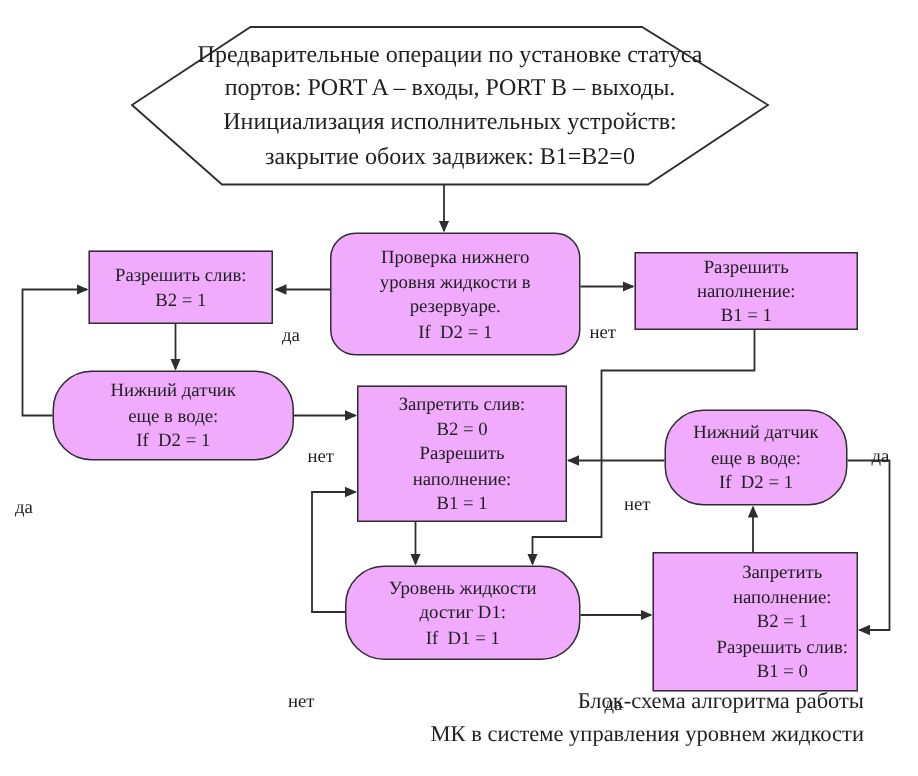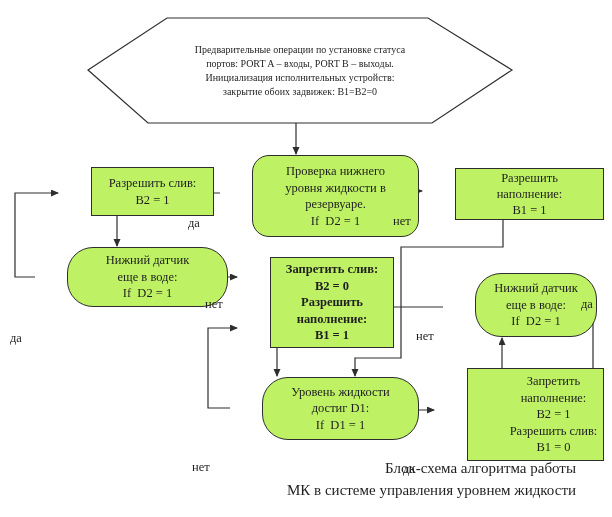--- a/index.html
+++ b/index.html
@@ -27,45 +27,44 @@
   }
   .wires polygon.hex {
     fill: #ffffff;
     stroke: #2e2e2e;
     stroke-width: 1.2;
   }
   .node {
     position: absolute;
     box-sizing: border-box;
     border: 1.2px solid #2e2e2e;
-    background: #bef264;
+    background: #f0abfc;
     display: flex;
     align-items: center;
     justify-content: center;
     text-align: center;
     color: #1f1f1f;
     font-size: 12.5px;
     line-height: 1.32;
     white-space: pre-wrap;
-    margin-left: 32px;
   }
   .node.rounded { border-radius: 26px; }
   .node.rounded-lg { border-radius: 17px; }
   .hex-text {
     position: absolute;
     left: 130px;
     top: 25px;
     width: 340px;
     height: 92px;
     display: flex;
     align-items: center;
     justify-content: center;
     text-align: center;
     color: #1f1f1f;
-    font-size: 10px;
+    font-size: 16px;
     line-height: 1.42;
     white-space: pre-wrap;
   }
   .edge-label {
     position: absolute;
     color: #1f1f1f;
     font-size: 12.5px;
     line-height: 1;
     white-space: nowrap;
     margin-top: 48px;
@@ -125,21 +124,21 @@
 B2 = 1</div>
 
   <div class="node" style="left:423px; top:168px; width:149px; height:52px; line-height:1.28;">Разрешить
 наполнение:
 B1 = 1</div>
 
   <div class="node rounded" style="left:35px; top:247px; width:161px; height:60px;">Нижний датчик
 еще в воде:
 If  D2 = 1</div>
 
-  <div class="node" style="left:238px; top:257px; width:124px; height:91px;font-weight:bold;">Запретить слив:
+  <div class="node" style="left:238px; top:257px; width:140px; height:91px;">Запретить слив:
 B2 = 0
 Разрешить
 наполнение:
 B1 = 1</div>
 
   <div class="node rounded" style="left:443px; top:273px; width:122px; height:64px;">Нижний датчик
 еще в воде:
 If  D2 = 1</div>
 
   <div class="node rounded" style="left:230px; top:377px; width:157px; height:63px;">Уровень жидкости

